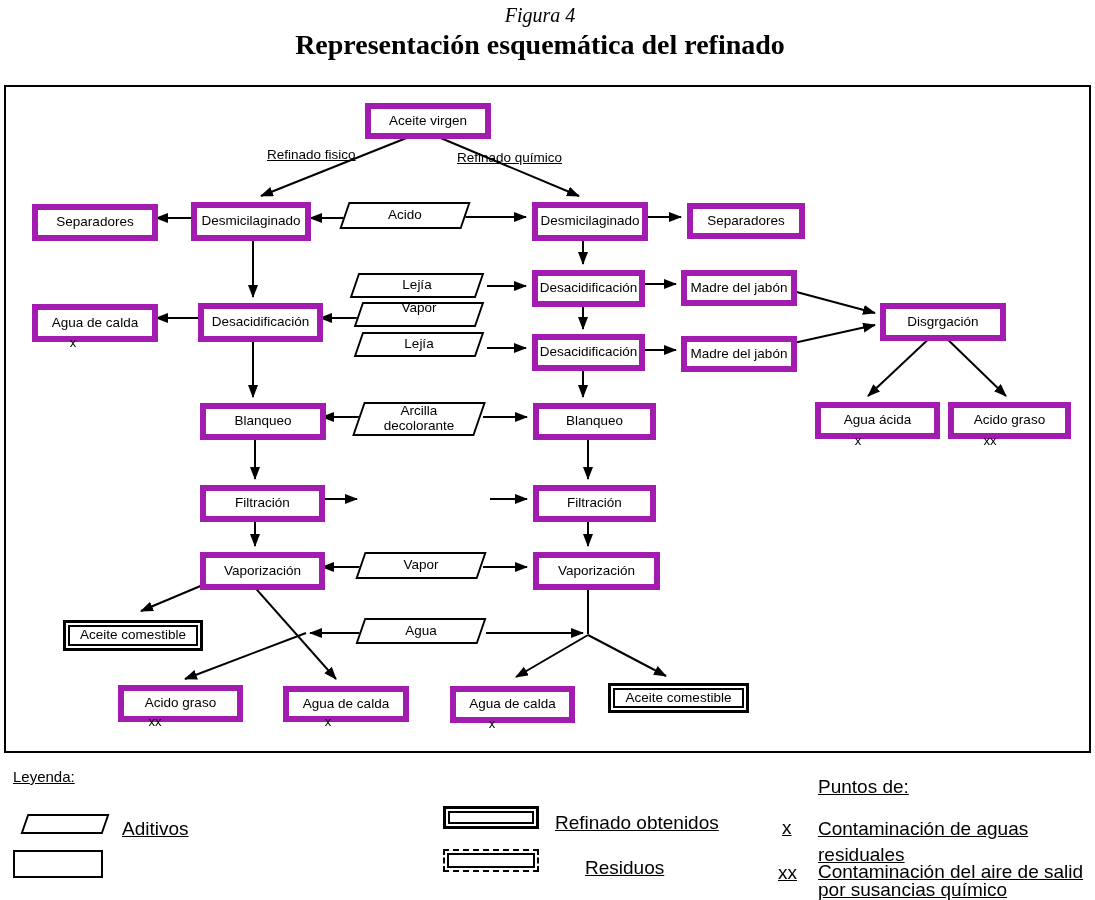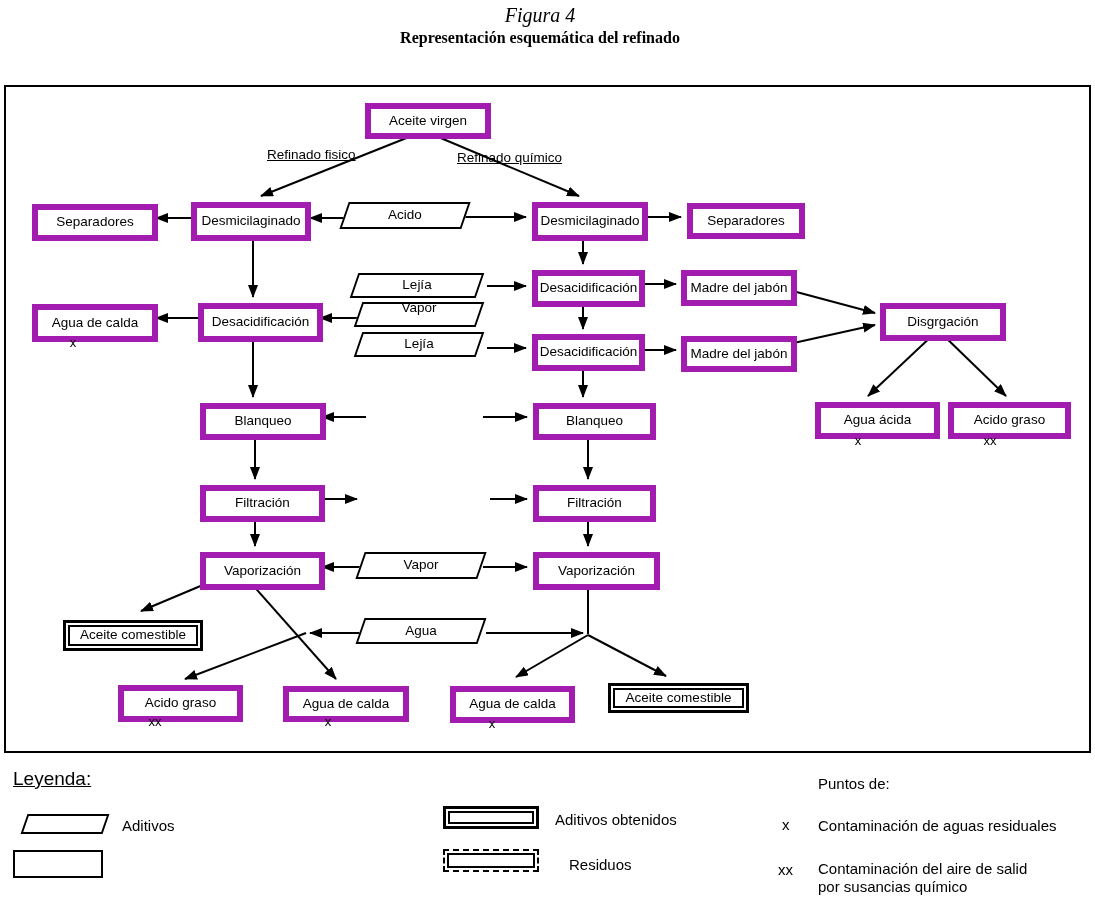--- a/index.html
+++ b/index.html
@@ -1,41 +1,41 @@
 <!DOCTYPE html>
 <html><head>
 <meta charset="utf-8">
 <style>
   html,body{margin:0;padding:0;background:#fff;}
   .page{position:relative;width:1095px;height:900px;background:#fff;color:#000;
         font-family:"Liberation Sans", sans-serif;overflow:hidden;}
   .fig-caption{position:absolute;top:4px;left:0;width:1080px;text-align:center;
         font-family:"Liberation Serif", serif;font-style:italic;font-size:20px;}
   .fig-title{position:absolute;top:29px;left:0;width:1080px;text-align:center;
-        font-family:"Liberation Serif", serif;font-weight:bold;font-size:16px;}
+        font-family:"Liberation Serif", serif;font-weight:bold;font-size:28px;}
   .frame{position:absolute;left:4px;top:85px;width:1083px;height:664px;border:2px solid #000;}
   svg.wires{position:absolute;left:0;top:0;z-index:1;}
   svg.wires line{stroke:#000;stroke-width:2px;}
   .node{position:absolute;z-index:2;display:flex;align-items:center;justify-content:center;
         text-align:center;font-size:13.5px;line-height:1.1;}
   .rect{border:6px solid #a21caf;background:#fff;}
   .plab{position:absolute;z-index:3;font-size:13.5px;text-decoration:underline;white-space:nowrap;}
   .pshape{position:absolute;left:0;top:0;right:0;bottom:0;border:2px solid #000;background:#fff;
         transform:skewX(-19deg);}
   .para .lbl{position:relative;}
   .dbl{border:3px solid #000;background:#fff;padding:2px;}
   .dbl .inner{border:2px solid #000;align-self:stretch;flex:1;display:flex;
         align-items:center;justify-content:center;}
   .resid{border:2px dashed #000;background:#fff;padding:2px;}
   .resid .inner{border:2px solid #000;align-self:stretch;flex:1;display:flex;
         align-items:flex-start;justify-content:flex-start;text-align:left;
         font-size:11px;line-height:1.2;padding:1px 3px;}
   .mark{position:absolute;z-index:2;font-size:13px;text-align:center;}
-  .lg-head{position:absolute;font-size:19px;text-decoration:underline;}
-  .lg-text{position:absolute;font-size:15px;line-height:1.35;}
+  .lg-head{position:absolute;font-size:15px;text-decoration:underline;}
+  .lg-text{position:absolute;font-size:19px;line-height:1.35;text-decoration:underline;}
   .lg-sym{position:absolute;background:#fff;}
   .lg-rect{border:2px solid #000;}
   .lg-para{border:2px solid #000;transform:skewX(-19deg);}
   .lg-dbl{border:3px solid #000;padding:2px;display:flex;}
   .lg-dbl .inner{border:2px solid #000;flex:1;}
   .lg-resid{border:2px dashed #000;padding:2px;display:flex;}
   .lg-resid .inner{border:2px solid #000;flex:1;}
 </style>
 </head>
 <body>
@@ -159,20 +159,24 @@
     </div>
   <div class="mark" style="left:838px;top:433px;width:40px;">x</div>
   <div class="node rect" style="left:948px;top:402px;width:111px;height:25px;">
       <span class="lbl">Acido graso</span>
     </div>
   <div class="mark" style="left:970px;top:433px;width:40px;">xx</div>
 
   <div class="node rect" style="left:200px;top:403px;width:114px;height:25px;">
       <span class="lbl">Blanqueo</span>
     </div>
+  <div class="node para" style="left:358px;top:402px;width:122px;height:34px;">
+      <span class="pshape"></span>
+      <span class="lbl" style="width:90px;">Arcilla decolorante</span>
+    </div>
   <div class="node rect" style="left:533px;top:403px;width:111px;height:25px;">
       <span class="lbl">Blanqueo</span>
     </div>
 
   <div class="node rect" style="left:200px;top:485px;width:113px;height:25px;">
       <span class="lbl">Filtración</span>
     </div>
   <div class="node rect" style="left:533px;top:485px;width:111px;height:25px;">
       <span class="lbl">Filtración</span>
     </div>
@@ -219,26 +223,26 @@
   <div class="lg-head" style="left:13px;top:768px;">Leyenda:</div>
 
   <div class="lg-sym lg-para" style="left:24px;top:814px;width:78px;height:16px;"></div>
   <div class="lg-text" style="left:122px;top:816px;">Aditivos</div>
 
   <div class="lg-sym lg-rect" style="left:13px;top:850px;width:86px;height:24px;"></div>
 
   <div class="lg-sym lg-dbl" style="left:443px;top:806px;width:86px;height:13px;">
       <span class="inner"></span>
     </div>
-  <div class="lg-text" style="left:555px;top:810px;">Aditivos obtenidos</div>
+  <div class="lg-text" style="left:555px;top:810px;">Refinado obtenidos</div>
 
   <div class="lg-sym lg-resid" style="left:443px;top:849px;width:88px;height:15px;">
       <span class="inner"></span>
     </div>
-  <div class="lg-text" style="left:569px;top:855px;">Residuos</div>
+  <div class="lg-text" style="left:585px;top:855px;">Residuos</div>
 
   <div class="lg-text" style="left:818px;top:774px;">Puntos de:</div>
   <div class="lg-text" style="left:782px;top:815px;">x</div>
   <div class="lg-text" style="left:818px;top:816px;">Contaminación de aguas residuales</div>
   <div class="lg-text" style="left:778px;top:860px;">xx</div>
   <div class="lg-text" style="left:818px;top:859px;">Contaminación del aire de salid</div>
   <div class="lg-text" style="left:818px;top:877px;">por susancias químico</div>
 
 </div>
 

